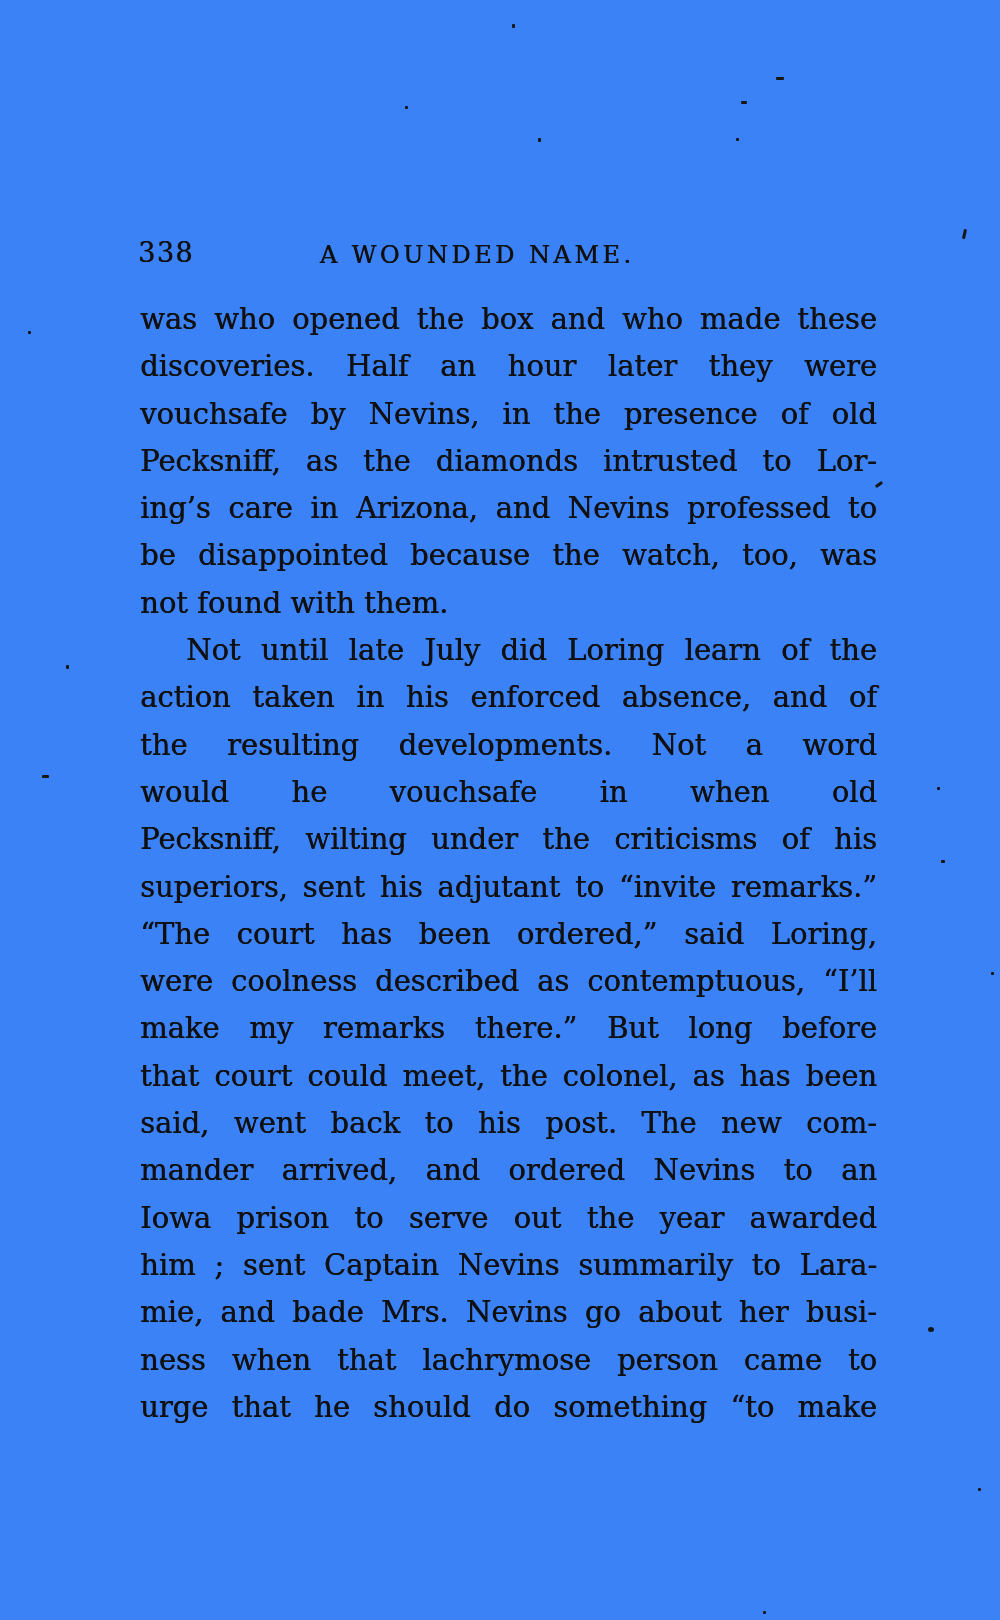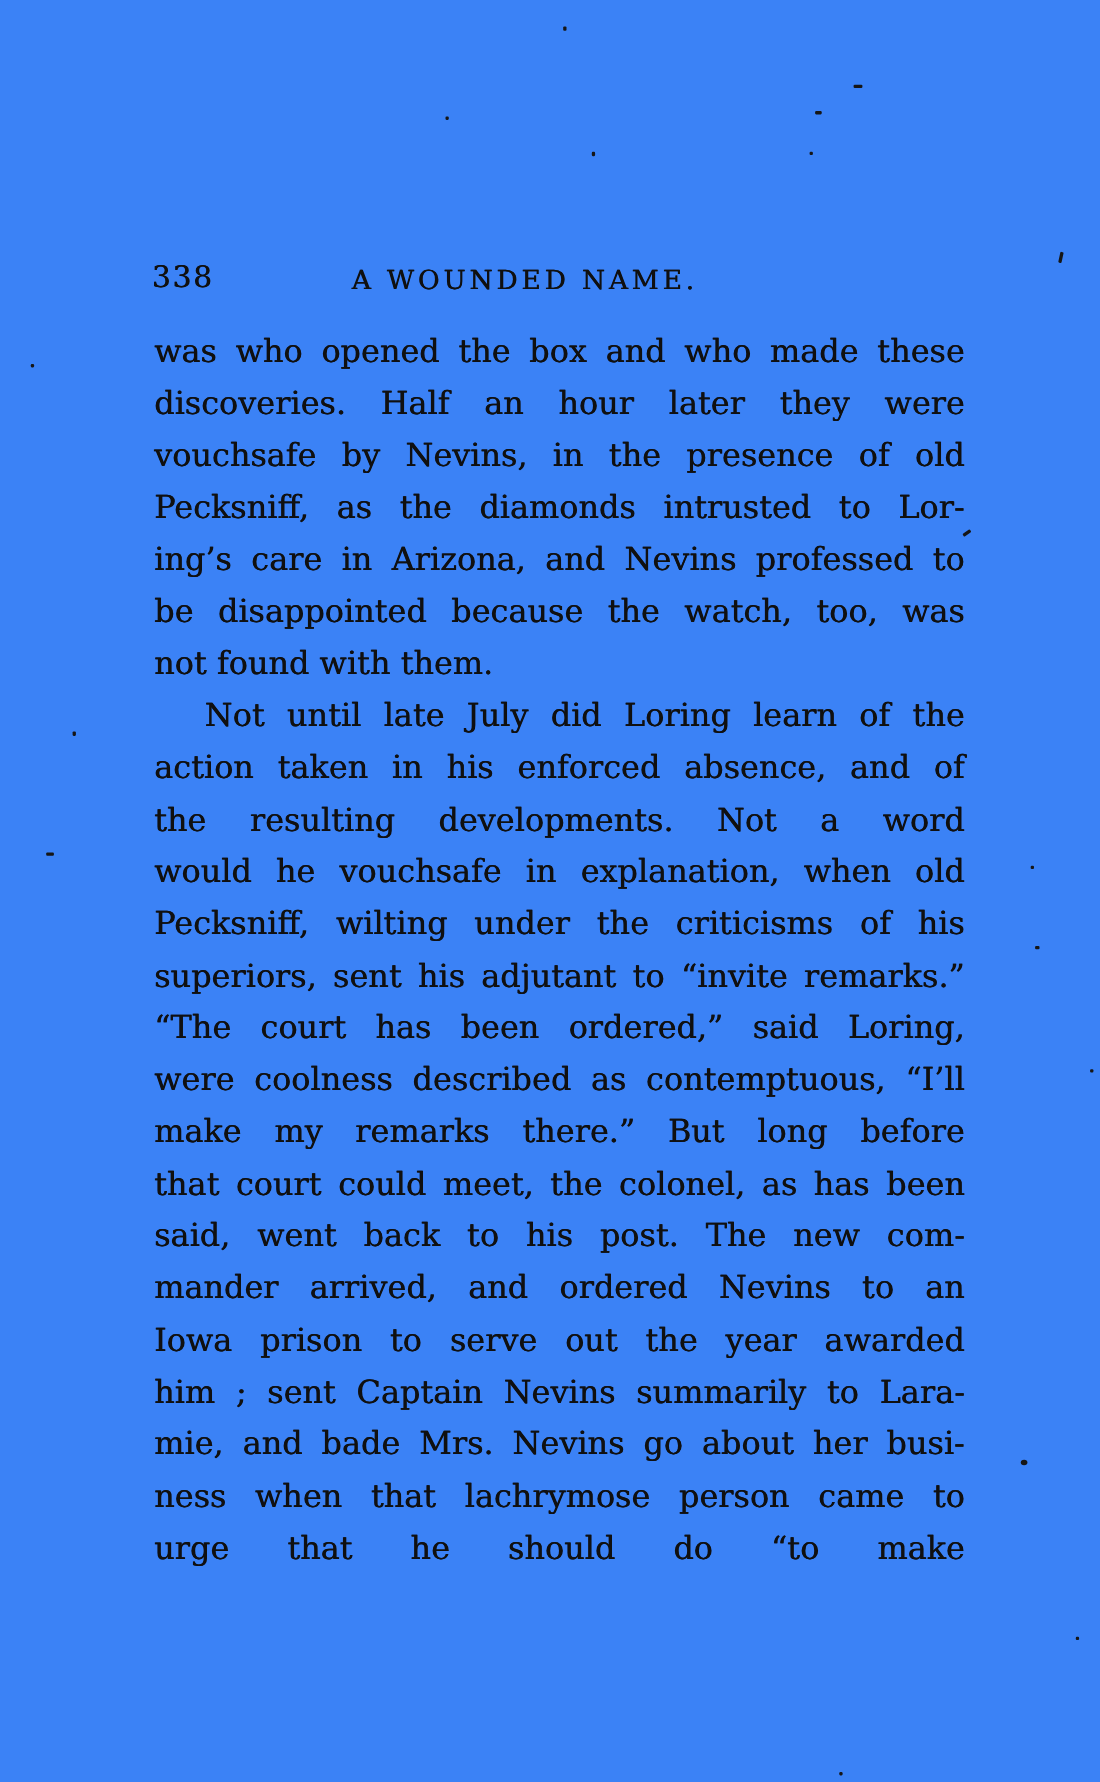--- a/index.html
+++ b/index.html
@@ -66,34 +66,34 @@
       <div class="line justify"><span>was</span><span>who</span><span>opened</span><span>the</span><span>box</span><span>and</span><span>who</span><span>made</span><span>these</span></div>
       <div class="line justify"><span>discoveries.</span><span>Half</span><span>an</span><span>hour</span><span>later</span><span>they</span><span>were</span></div>
       <div class="line justify"><span>vouchsafe</span><span>by</span><span>Nevins,</span><span>in</span><span>the</span><span>presence</span><span>of</span><span>old</span></div>
       <div class="line justify"><span>Pecksniff,</span><span>as</span><span>the</span><span>diamonds</span><span>intrusted</span><span>to</span><span>Lor-</span></div>
       <div class="line justify"><span>ing’s</span><span>care</span><span>in</span><span>Arizona,</span><span>and</span><span>Nevins</span><span>professed</span><span>to</span></div>
       <div class="line justify"><span>be</span><span>disappointed</span><span>because</span><span>the</span><span>watch,</span><span>too,</span><span>was</span></div>
       <div class="line">not found with them.</div>
       <div class="line justify indent"><span>Not</span><span>until</span><span>late</span><span>July</span><span>did</span><span>Loring</span><span>learn</span><span>of</span><span>the</span></div>
       <div class="line justify"><span>action</span><span>taken</span><span>in</span><span>his</span><span>enforced</span><span>absence,</span><span>and</span><span>of</span></div>
       <div class="line justify"><span>the</span><span>resulting</span><span>developments.</span><span>Not</span><span>a</span><span>word</span></div>
-      <div class="line justify"><span>would</span><span>he</span><span>vouchsafe</span><span>in</span><span>explanation,</span><span>when</span><span>old</span></div>
+      <div class="line justify"><span>would</span><span>he</span><span>vouchsafe</span><span>in</span><span>when</span><span>old</span></div>
       <div class="line justify"><span>Pecksniff,</span><span>wilting</span><span>under</span><span>the</span><span>criticisms</span><span>of</span><span>his</span></div>
       <div class="line justify"><span>superiors,</span><span>sent</span><span>his</span><span>adjutant</span><span>to</span><span>“invite</span><span>remarks.”</span></div>
       <div class="line justify"><span>“The</span><span>court</span><span>has</span><span>been</span><span>ordered,”</span><span>said</span><span>Loring,</span></div>
       <div class="line justify"><span>were</span><span>coolness</span><span>described</span><span>as</span><span>contemptuous,</span><span>“I’ll</span></div>
       <div class="line justify"><span>make</span><span>my</span><span>remarks</span><span>there.”</span><span>But</span><span>long</span><span>before</span></div>
       <div class="line justify"><span>that</span><span>court</span><span>could</span><span>meet,</span><span>the</span><span>colonel,</span><span>as</span><span>has</span><span>been</span></div>
       <div class="line justify"><span>said,</span><span>went</span><span>back</span><span>to</span><span>his</span><span>post.</span><span>The</span><span>new</span><span>com-</span></div>
       <div class="line justify"><span>mander</span><span>arrived,</span><span>and</span><span>ordered</span><span>Nevins</span><span>to</span><span>an</span></div>
       <div class="line justify"><span>Iowa</span><span>prison</span><span>to</span><span>serve</span><span>out</span><span>the</span><span>year</span><span>awarded</span></div>
       <div class="line justify"><span>him</span><span>;</span><span>sent</span><span>Captain</span><span>Nevins</span><span>summarily</span><span>to</span><span>Lara-</span></div>
       <div class="line justify"><span>mie,</span><span>and</span><span>bade</span><span>Mrs.</span><span>Nevins</span><span>go</span><span>about</span><span>her</span><span>busi-</span></div>
       <div class="line justify"><span>ness</span><span>when</span><span>that</span><span>lachrymose</span><span>person</span><span>came</span><span>to</span></div>
-      <div class="line justify"><span>urge</span><span>that</span><span>he</span><span>should</span><span>do</span><span>“to</span><span>make</span></div>
+      <div class="line justify"><span>urge</span><span>that</span><span>he</span><span>should</span><span>do</span><span>something</span><span>“to</span><span>make</span></div>
     </main>
   <div id="specks">
       <div class="speck" style="left: 512px; top: 24px; width: 3px; height: 4px;"></div>
       <div class="speck" style="left: 776px; top: 77px; width: 8px; height: 3px;"></div>
       <div class="speck" style="left: 741px; top: 101px; width: 6px; height: 3px;"></div>
       <div class="speck" style="left: 405px; top: 106px; width: 3px; height: 3px;"></div>
       <div class="speck" style="left: 538px; top: 138px; width: 3px; height: 4px;"></div>
       <div class="speck" style="left: 736px; top: 138px; width: 3px; height: 3px;"></div>
       <div class="speck" style="left: 963px; top: 229px; width: 3px; height: 10px; transform: rotate(12deg);"></div>
       <div class="speck" style="left: 28px; top: 331px; width: 3px; height: 3px;"></div>

